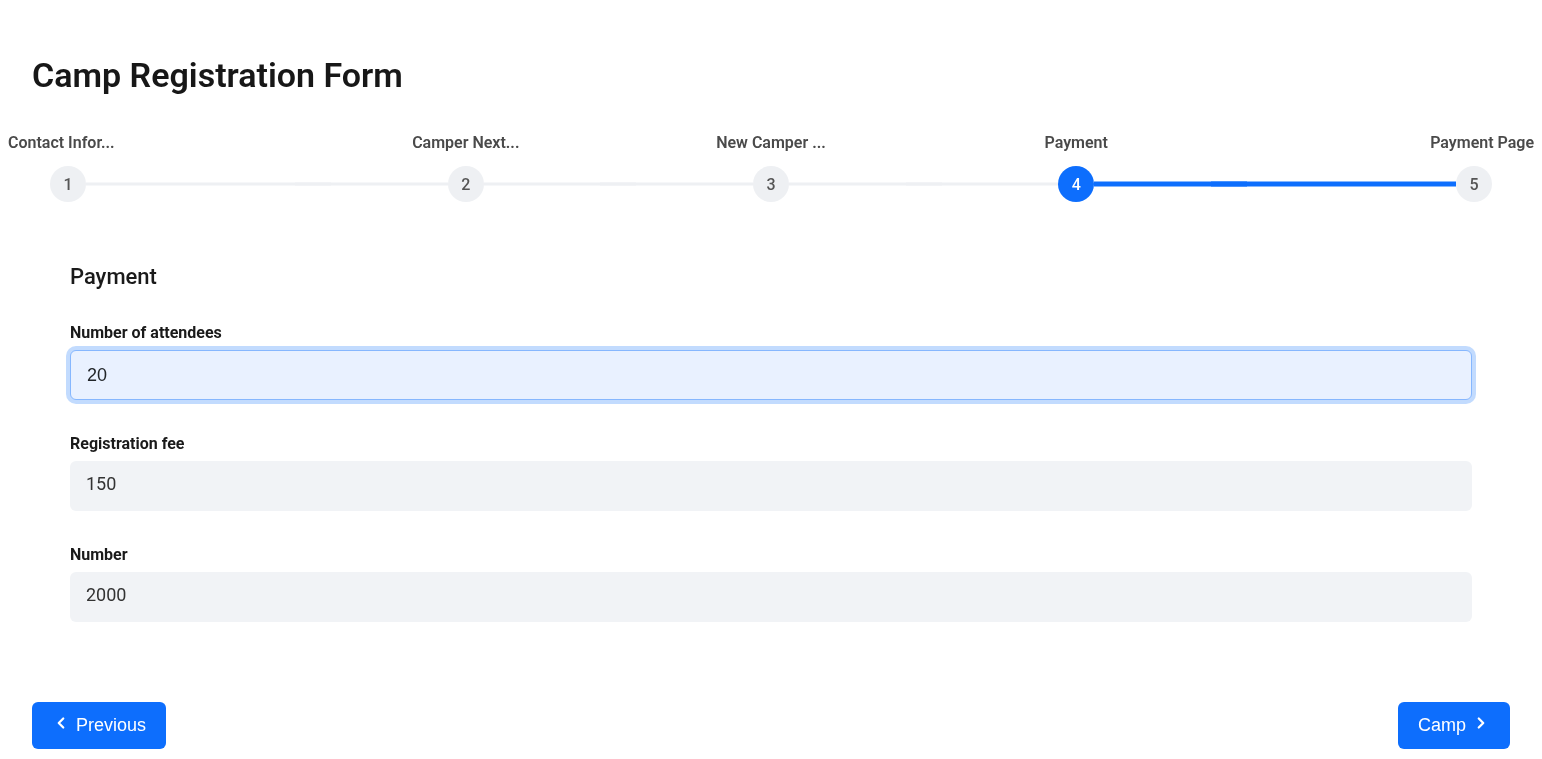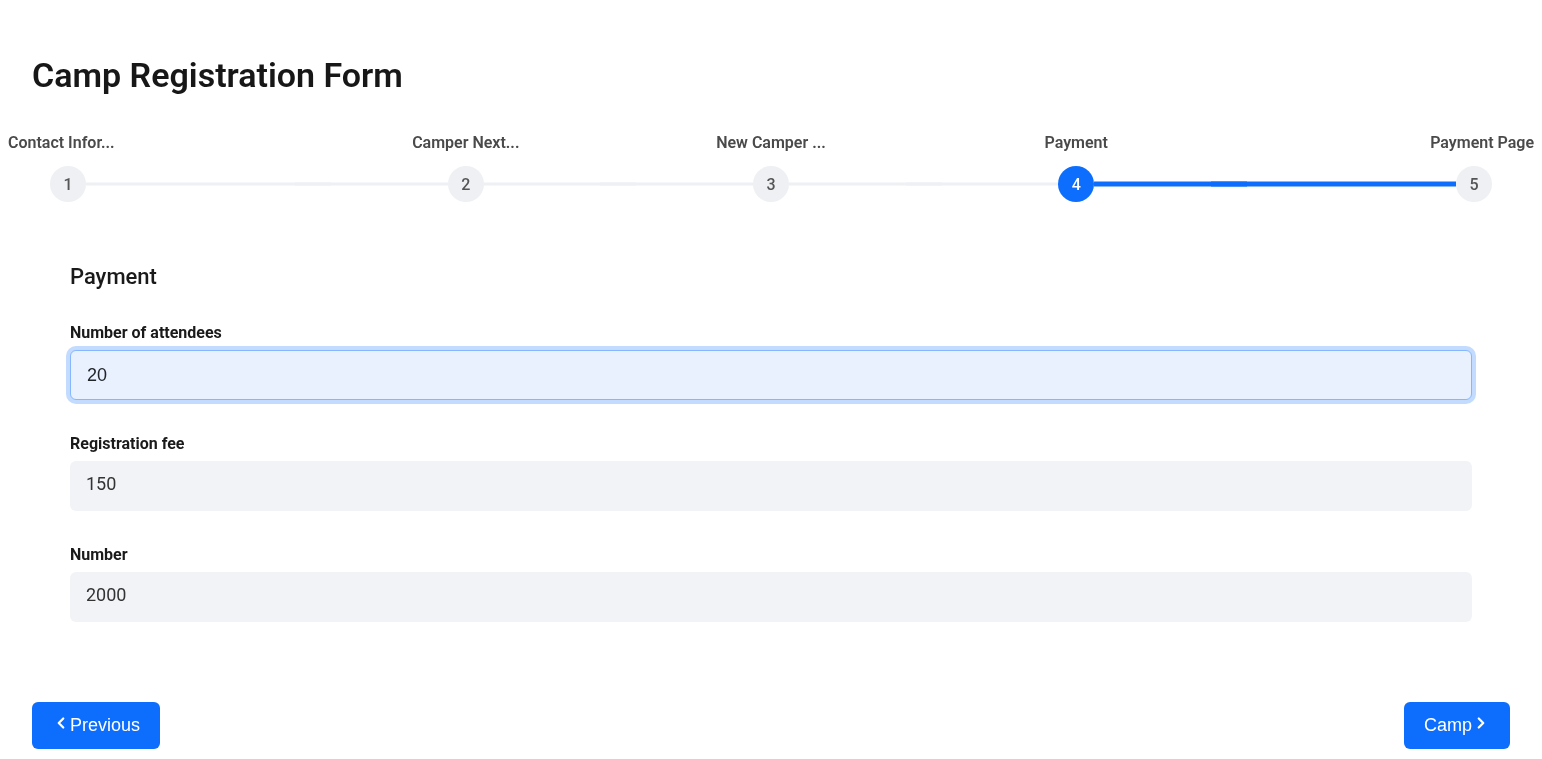--- a/index.html
+++ b/index.html
@@ -146,20 +146,21 @@
     background: #0d6efd;
     color: #fff;
     border: none;
     border-radius: 6px;
     padding: 12px 20px;
     font-size: 18px;
     font-weight: 500;
     cursor: pointer;
     display: inline-flex;
     align-items: center;
+    gap: 6px;
   }
   .btn svg { width: 18px; height: 18px; }
 </style>
 </head>
 <body>
 
 <div class="header">
   <h1 class="page-title">Camp Registration Form</h1>
 </div>
 

